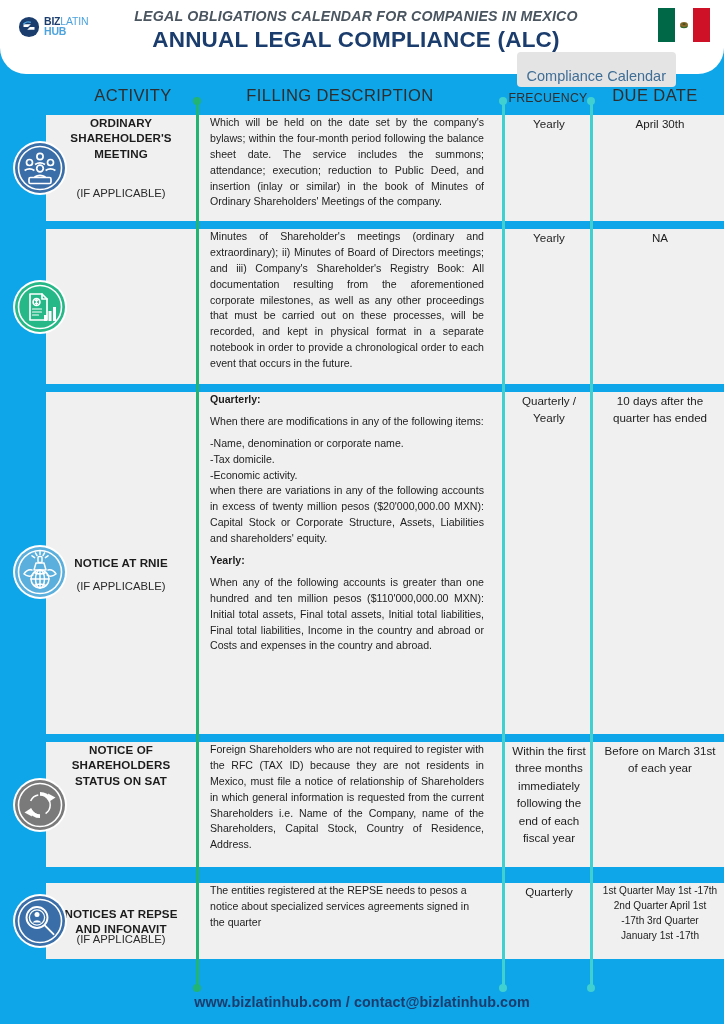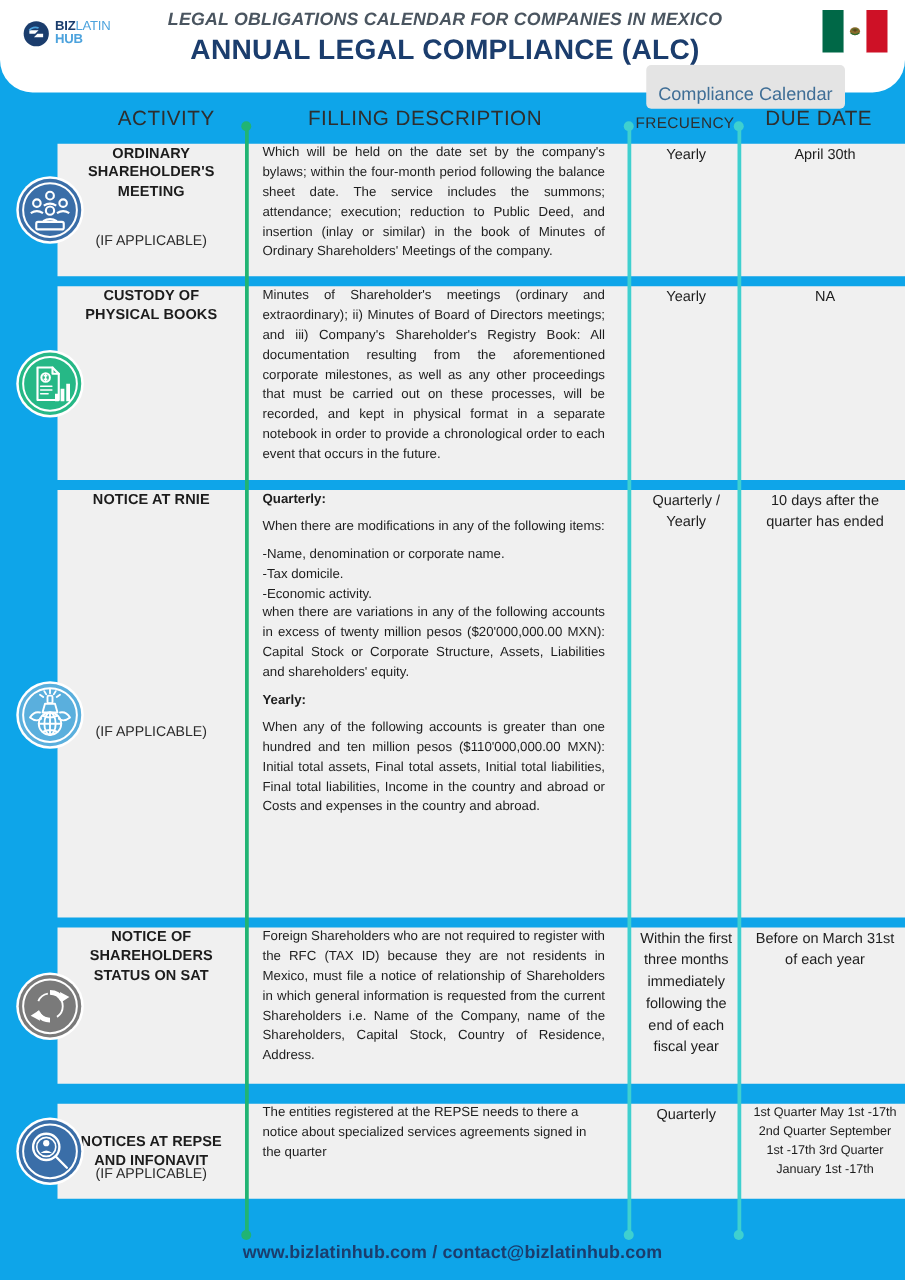--- a/index.html
+++ b/index.html
@@ -326,23 +326,20 @@
         <circle cx="24.5" cy="23" r="3.4"></circle>
         <path d="M24.5 20.6 v4.8 M23.3 21.6 h2.2 M23.3 24.4 h2.2" stroke-width="1.2"></path>
         <path d="M20.5 30 h9 M20.5 33 h9 M20.5 36 h6" stroke-width="1.2"></path>
       </g>
       <g fill="#ffffff">
         <rect x="32" y="36" width="3" height="6"></rect>
         <rect x="36.5" y="32" width="3" height="10"></rect>
         <rect x="41" y="28" width="3" height="14"></rect>
       </g>
     </svg>
-    <div class="cell cell-activity">
-      <div class="act-name">CUSTODY OF PHYSICAL BOOKS</div>
-    </div>
     <div class="cell cell-desc">
       <div class="desc-text">
           <p class="tight">Minutes of Shareholder's meetings (ordinary and extraordinary); ii) Minutes of Board of Directors meetings; and iii) Company's Shareholder's Registry Book: All documentation resulting from the aforementioned corporate milestones, as well as any other proceedings that must be carried out on these processes, will be recorded, and kept in physical format in a separate notebook in order to provide a chronological order to each event that occurs in the future.</p>
         </div>
     </div>
     <div class="cell cell-freq">
       <div class="freq-text">Yearly</div>
     </div>
     <div class="cell cell-due">
       <div class="due-text">NA</div>
@@ -358,21 +355,21 @@
         <path d="M25 11.5 l-1.6 -2.6 M28 10.6 v-3 M31 11.5 l1.6 -2.6 M22.6 13.6 l-2.6 -1.8 M33.4 13.6 l2.6 -1.8"></path>
         <rect x="26" y="12.5" width="4" height="6" rx="1"></rect>
         <path d="M24 19 h8 l2 7 h-12 Z"></path>
         <path d="M20 26 q-5 -1 -8 4 q5 4 9 1"></path>
         <path d="M36 26 q5 -1 8 4 q-5 4 -9 1"></path>
         <circle cx="28" cy="35" r="9"></circle>
         <path d="M19 35 h18 M28 26 v18 M22 28.5 q6 3 12 0 M22 41.5 q6 -3 12 0"></path>
         <ellipse cx="28" cy="35" rx="4.5" ry="9"></ellipse>
       </g>
     </svg>
-    <div class="cell cell-activity" style="">
+    <div class="cell cell-activity" style="align-items:center;">
       <div class="act-name">NOTICE AT RNIE</div>
     </div>
     <div class="cell cell-activity" style="left:0;width:150px;align-items:center;padding-top:28px;">
       <span class="act-note">(IF APPLICABLE)</span>
     </div>
     <div class="cell cell-desc" style="align-items:flex-start;">
       <div class="desc-text">
         <p><b>Quarterly:</b></p>
         <p style="text-align:justify;">When there are modifications in any of the following items:</p>
         <p class="tight" style="text-align:left;">-Name, denomination or corporate name.</p>
@@ -436,26 +433,26 @@
       </g>
     </svg>
     <div class="cell cell-activity" style="align-items:center;">
       <div class="act-name">NOTICES AT REPSE AND INFONAVIT</div>
     </div>
     <div class="cell cell-activity" style="left:0;width:150px;align-items:flex-end;padding-bottom:14px;">
       <span class="act-note">(IF APPLICABLE)</span>
     </div>
     <div class="cell cell-desc">
       <div class="desc-text left">
-          <p class="tight">The entities registered at the REPSE needs to there a notice about specialized services agreements signed in the quarter</p>
+          <p class="tight">The entities registered at the REPSE needs to pesos a notice about specialized services agreements signed in the quarter</p>
         </div>
     </div>
     <div class="cell cell-freq">
       <div class="freq-text">Quarterly</div>
     </div>
     <div class="cell cell-due">
-      <div class="due-text small">1st Quarter May 1st -17th 2nd Quarter September 1st -17th 3rd Quarter January 1st -17th</div>
+      <div class="due-text small">1st Quarter May 1st -17th 2nd Quarter April 1st -17th 3rd Quarter January 1st -17th</div>
     </div>
   </div>
 
   <div class="footer">www.bizlatinhub.com / contact@bizlatinhub.com</div>
 
 </div>
 
 </body></html>

